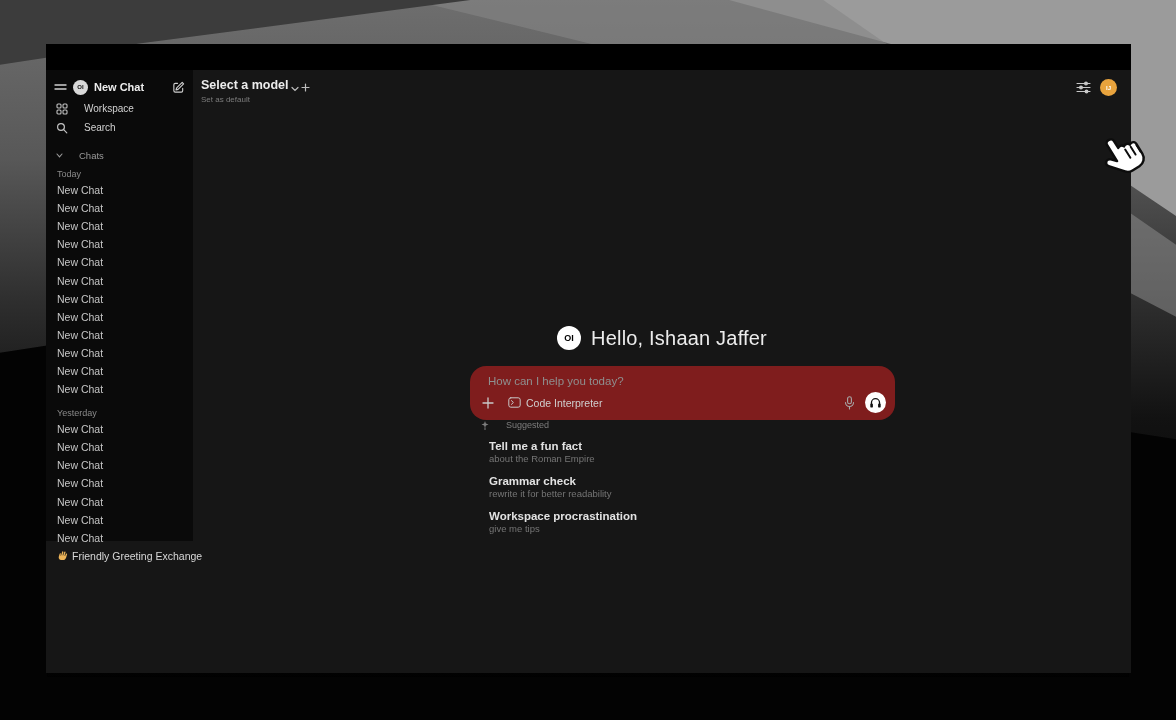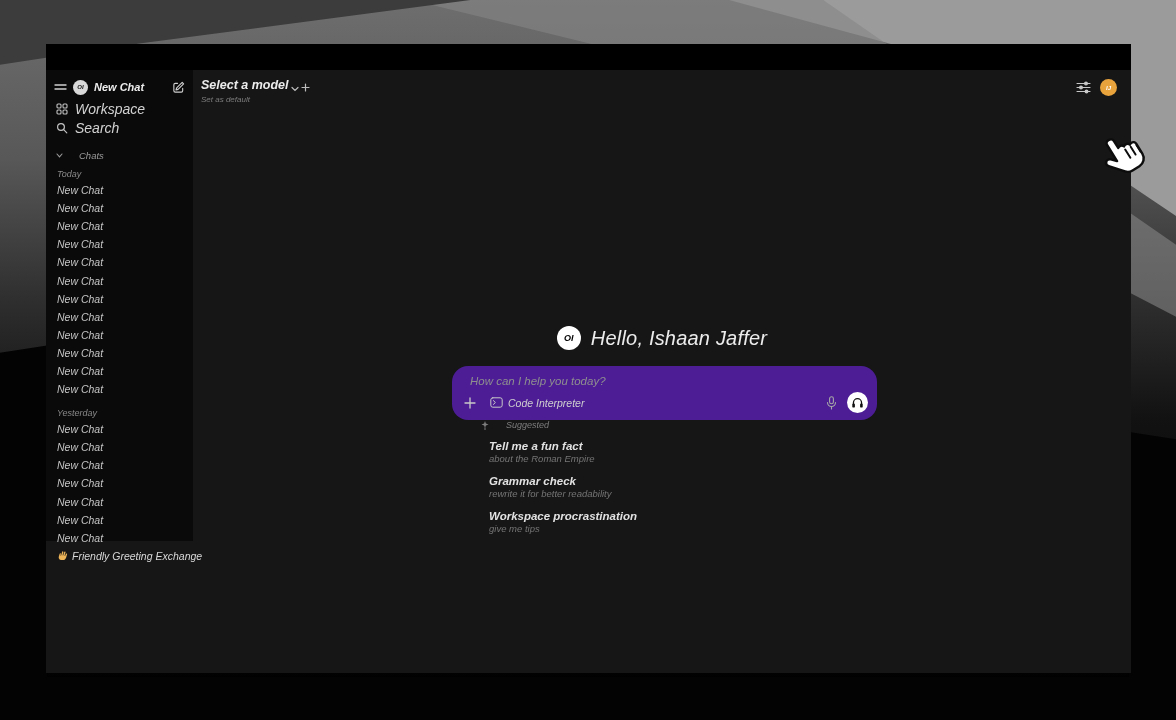--- a/index.html
+++ b/index.html
@@ -10,29 +10,29 @@
   
   .facet { position:absolute; inset:0; pointer-events:none; }
   .facet.bright { background:#9b9b9b; clip-path:polygon(62% 0,100% 0,100% 30%,80% 8%); }
   .facet.bright2{ background:#858585; clip-path:polygon(35% 0,70% 0,100% 34%,100% 44%,60% 10%); opacity:.6; }
   .facet.darktl { background:#3c3c3c; clip-path:polygon(0 0,40% 0,12% 6%,0 9%); }
   .facet.blackbottom { background:#030303; clip-path:polygon(0 49%,4% 48%,4% 94%,96% 94%,96% 60%,100% 61%,100% 100%,0 100%); }
 
   
   .window { position:absolute; left:46px; top:44px; width:1085px; height:629px; background:#161616; }
   .window-topstrip { height:26px; background:#000; }
-  .window-body { display:flex; height:471px;font-style:italic; }
+  .window-body { display:flex; height:471px; }
 
   
   .sidebar { width:147px; background:#0a0a0a; padding:5px 8px 0 8px; flex:none; color:#c6c6c6; }
   .sb-header { display:flex; align-items:center; gap:6px; height:24px; }
   .sb-title { font-size:11px; font-weight:bold; color:#ededed; flex:1; white-space:nowrap; }
   .logo-circle { width:15px; height:15px; border-radius:50%; background:#d9d9d9; color:#111;
                  font-size:6px; font-weight:bold; display:flex; align-items:center; justify-content:center; flex:none; }
-  .sb-nav-row { display:flex; align-items:center; gap:7px; height:19px; font-size:14px; color:#d2d2d2; padding-left:2px; cursor:pointer; }
+  .sb-nav-row { display:flex; align-items:center; gap:16px; height:19px; font-size:10px; color:#d2d2d2; padding-left:2px; cursor:pointer; }
   .sb-chats-row { display:flex; align-items:center; gap:16px; height:15px; margin-top:11px; font-size:9.5px; color:#9a9a9a; padding-left:2px; }
   .sb-section-label { font-size:9px; color:#8a8a8a; height:14px; margin-top:4px; padding-left:3px; display:flex; align-items:center; }
   .sb-item { height:18.1px; display:flex; align-items:center; font-size:10.5px; color:#c6c6c6; padding-left:3px; white-space:nowrap; cursor:pointer; }
   .sb-item-named { gap:4px; color:#d8d8d8; }
   .icon { display:inline-flex; align-items:center; justify-content:center; flex:none; }
   svg { display:block; }
 
   
   .main { flex:1; position:relative; background:#161616; }
   .model-bar { position:absolute; top:8px; left:8px; }
@@ -41,21 +41,21 @@
   .set-default { font-size:8px; color:#7c7c7c; margin-top:3px; }
   .top-right { position:absolute; top:9px; right:14px; display:flex; align-items:center; gap:9px; }
   .avatar { width:17px; height:17px; border-radius:50%; display:flex; align-items:center; justify-content:center;
             font-size:6px; font-weight:bold; color:#fff; cursor:pointer; }
 
   .greeting { position:absolute; top:256px; left:0; right:0; display:flex; align-items:center; justify-content:center; gap:10px; }
   .greet-logo { width:24px; height:24px; border-radius:50%; background:#fff; color:#000; font-size:9px; font-weight:bold;
                 display:flex; align-items:center; justify-content:center; }
   .greet-text { font-size:20px; font-weight:500; color:#ececec; letter-spacing:.2px; }
 
-  .input-box { position:absolute; top:296px; left:259px; width:425px; height:54px; background:#4c1d95; border-radius:16px; padding:9px 12px; }
+  .input-box { position:absolute; top:296px; left:277px; width:425px; height:54px; background:#7f1d1d; border-radius:16px; padding:9px 12px; }
   .input-placeholder { font-size:11.5px; color:#8f8f8f; padding-left:6px; }
   .input-actions { position:absolute; left:12px; right:9px; bottom:7px; display:flex; align-items:center; }
   .chip { display:flex; align-items:center; gap:5px; font-size:10.5px; color:#cfcfcf; margin-left:14px; cursor:pointer; }
   .spacer { flex:1; }
   .mic-btn { margin-right:10px; cursor:pointer; }
   .headset-btn { width:21px; height:21px; border-radius:50%; background:#fff; display:flex; align-items:center; justify-content:center; cursor:pointer; }
 
   .suggested { position:absolute; top:350px; left:288px; }
   .suggested-label { display:flex; align-items:center; gap:17px; font-size:9px; color:#7d7d7d; margin-bottom:9px; }
   .sugg-item { margin-left:8px; margin-bottom:9px; cursor:pointer; }

